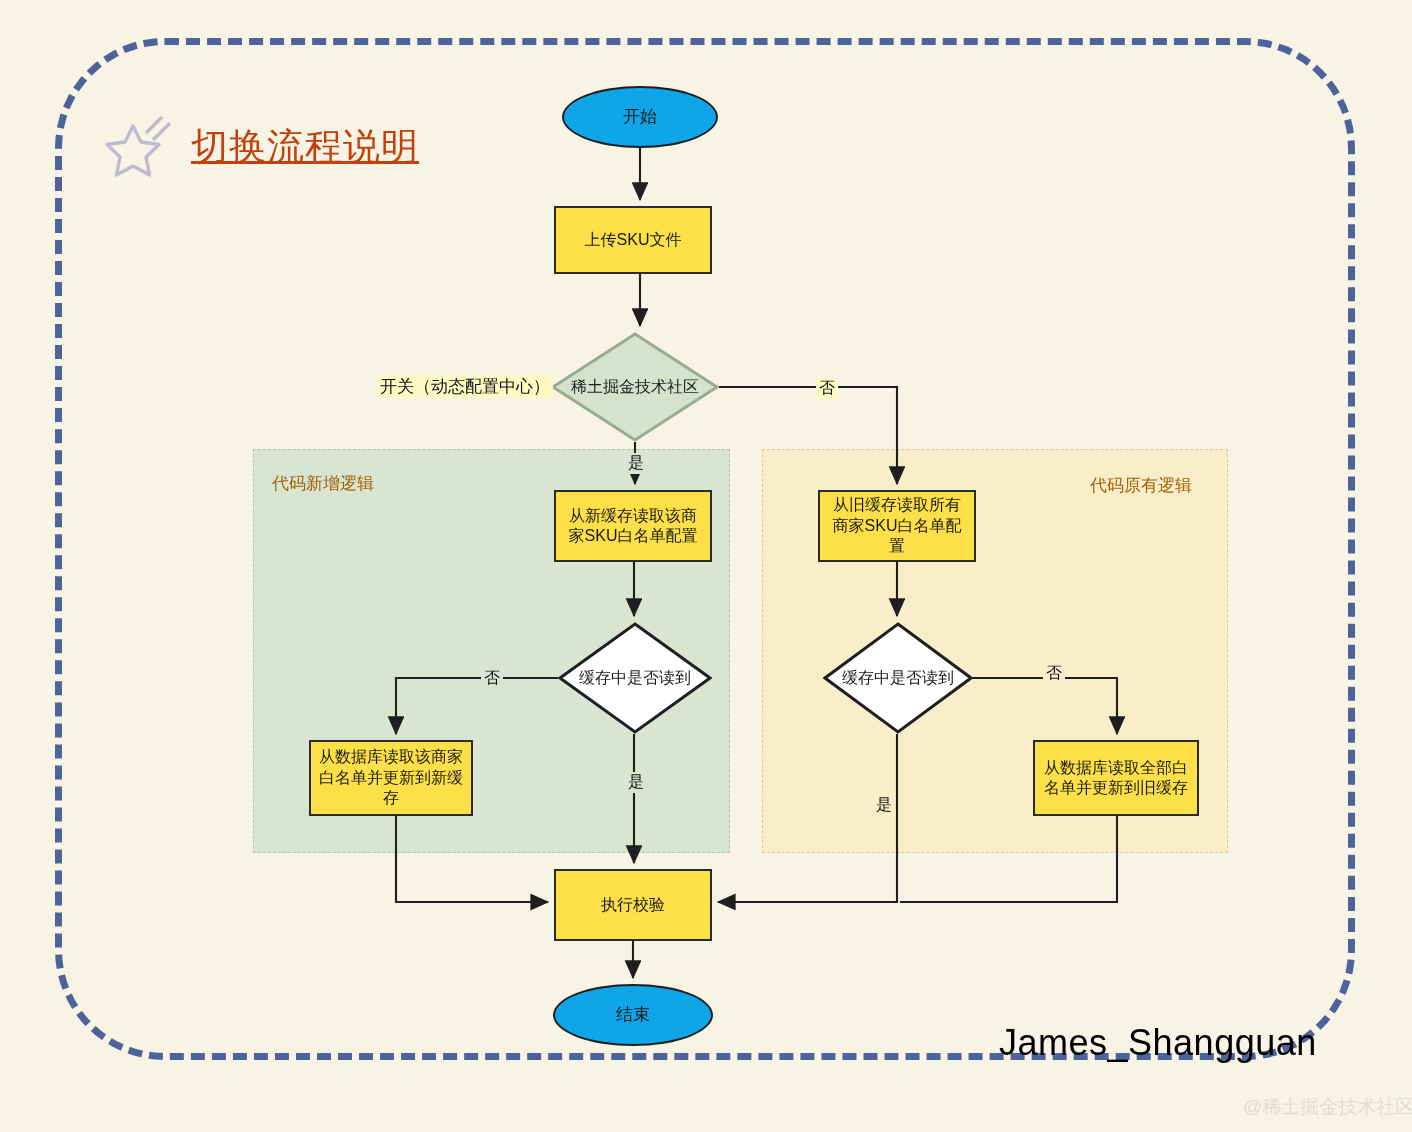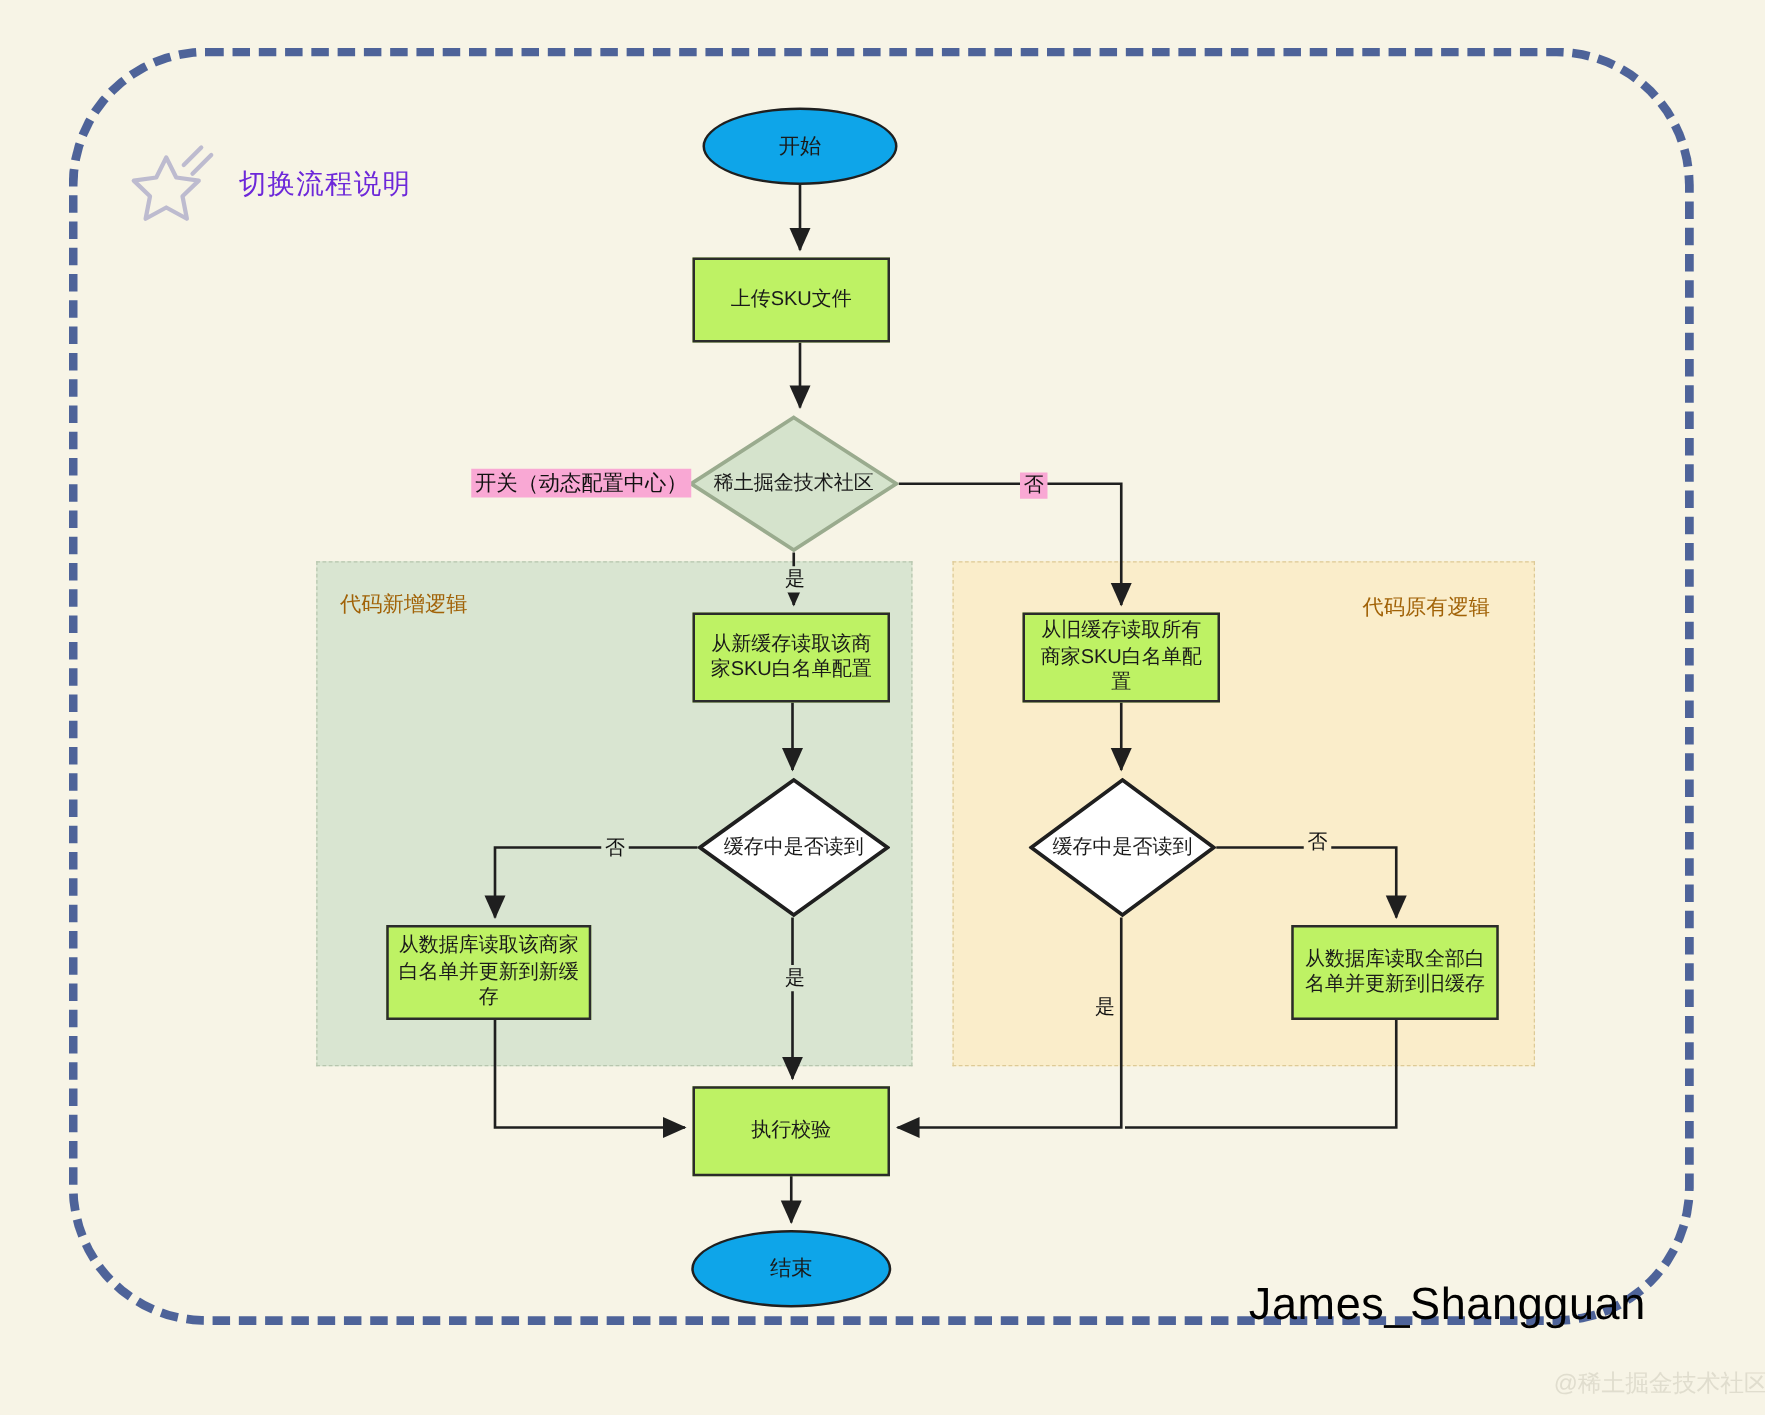--- a/index.html
+++ b/index.html
@@ -32,24 +32,25 @@
   #header {
     position: absolute;
     left: 103px;
     top: 112px;
     display: flex;
     align-items: center;
     gap: 14px;
   }
   #star-icon { width: 74px; height: 70px; display: block; }
   #header-title {
-    font-size: 22px;
-    color: #6d28d9;
+    font-size: 37px;
+    color: #c2410c;
     letter-spacing: 1px;
     white-space: nowrap;
+    text-decoration: underline;
   }
   
   .region {
     position: absolute;
     box-sizing: border-box;
   }
   #region-new {
     left: 253px; top: 449px; width: 477px; height: 404px;
     background: #d9e5d1;
     border: 1.5px dashed #b7c6ae;
@@ -87,21 +88,21 @@
     color: #1a1a1a;
     line-height: 1.28;
   }
   .node-oval {
     background: #0ea5e9;
     border: 2px solid #1f1f1f;
     border-radius: 50%;
     font-size: 17px;
   }
   .node-box {
-    background: #bef264;
+    background: #fde047;
     border: 2.5px solid #2b2b2b;
     font-size: 16px;
     padding: 4px 6px;
   }
   .node-diamond-wrap {
     position: absolute;
   }
   .node-diamond-shape {
     position: absolute;
     left: 0; top: 0;
@@ -133,21 +134,21 @@
   #node-db-new     { left: 309px; top: 740px; width: 164px; height: 76px; }
   #node-db-old     { left: 1033px; top: 740px; width: 166px; height: 76px; }
   #node-verify     { left: 554px; top: 869px; width: 158px; height: 72px; }
   #node-end        { left: 553px; top: 984px; width: 160px; height: 62px; }
 
   
   .edge-label {
     position: absolute;
     font-size: 16px;
     color: #111;
-    background: #f9a8d4;
+    background: #fef9c3;
     padding: 0 3px;
     white-space: nowrap;
   }
   .edge-label.on-green { background: #d9e5d1; }
   .edge-label.on-orange { background: #faedca; }
 
   #lbl-switch-left { left: 377px; top: 375px; font-size: 17px; }
   #lbl-switch-no   { left: 816px; top: 378px; }
   #lbl-switch-yes  { left: 625px; top: 453px; }
   #lbl-new-no      { left: 481px; top: 668px; }

